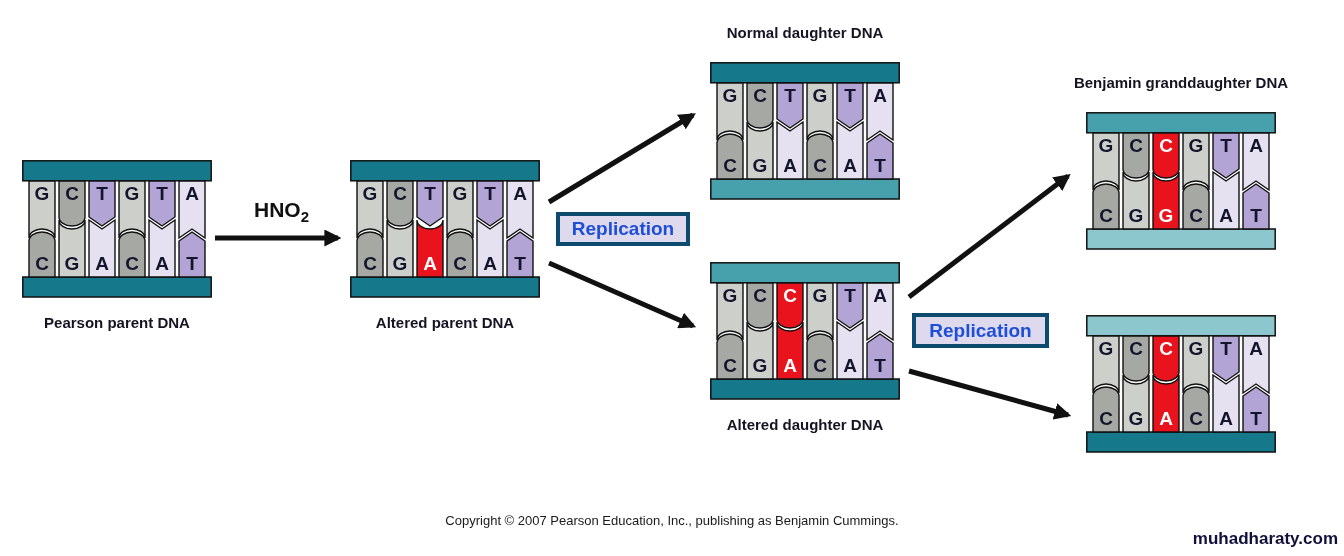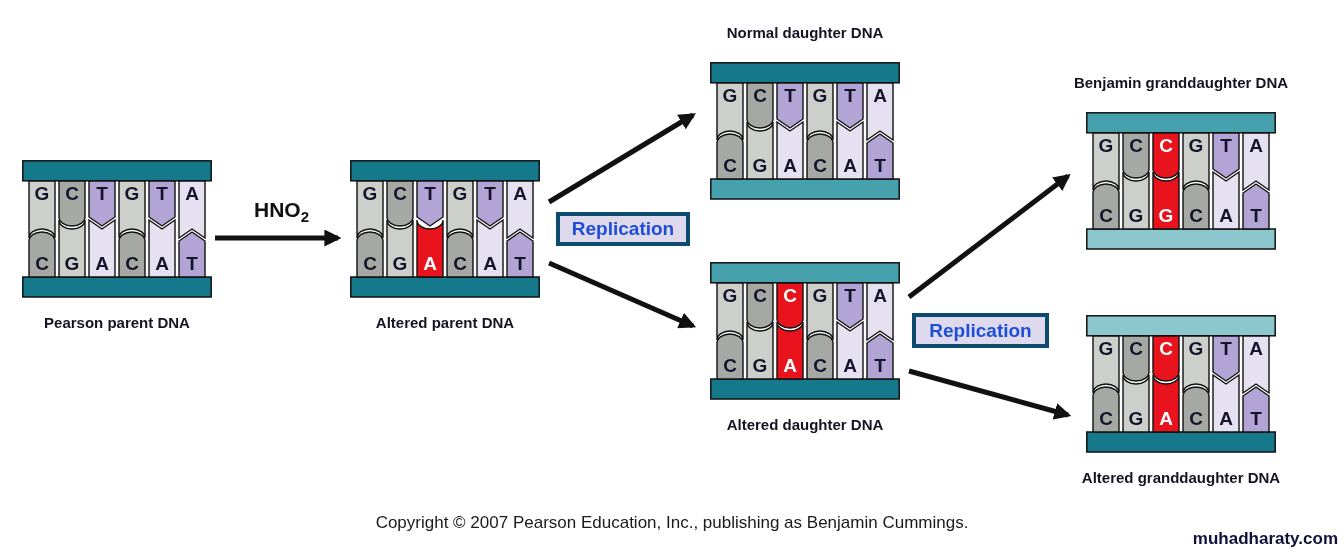--- a/index.html
+++ b/index.html
@@ -22,21 +22,21 @@
   #rep1{left:556px;top:212px;width:134px;height:34px;}
   #rep2{left:912px;top:313px;width:137px;height:35px;}
   #hno2-label{
     position:absolute;left:215px;top:198px;width:133px;text-align:center;
     font-weight:bold;font-size:21px;color:#111;
   }
   #hno2-label sub{font-size:15px;}
   #arrows{position:absolute;left:0;top:0;pointer-events:none;}
   #copyright{
     position:absolute;left:0;top:513px;width:1344px;text-align:center;
-    font-size:17px;color:#1a1a1a;
+    font-size:13px;color:#1a1a1a;
   }
   #watermark{
     position:absolute;right:6px;top:529px;font-weight:bold;font-size:17px;color:#10103a;margin-left:40px;
   }
 </style>
 </head>
 <body>
 
 <div id="canvas">
 
@@ -314,21 +314,21 @@
         <g transform="translate(157 21)">
           <path d="M0 0 H26 V57 L13 48 L0 57 Z" fill="#e5e1f1" stroke="#111111" stroke-width="1.4"></path>
           <text x="13" y="19" text-anchor="middle" font-size="19" font-weight="bold" fill="#14142c">A</text>
         </g>
         <g transform="translate(157 72)">
           <path d="M13 0 L26 9 L26 45 L0 45 L0 9 Z" fill="#b2a5d5" stroke="#111111" stroke-width="1.4"></path>
           <text x="13" y="38" text-anchor="middle" font-size="19" font-weight="bold" fill="#14142c">T</text>
         </g>
       </svg></div>
   <div class="molecule" style="left:1086px;top:315px;">
-    <div class="mol-label below">Altered granddaughter DNA</div><svg width="190" height="138">
+    <svg width="190" height="138">
         <rect x="0.8" y="0.8" width="188.4" height="20" fill="#8bc7cc" stroke="#111111" stroke-width="1.5"></rect>
         <rect x="0.8" y="117" width="188.4" height="20" fill="#16798b" stroke="#111111" stroke-width="1.5"></rect>
         <g transform="translate(7 21)">
           <path d="M0 0 H26 V57 A13 9 0 0 0 0 57 Z" fill="#cdd0ca" stroke="#111111" stroke-width="1.4"></path>
           <text x="13" y="19" text-anchor="middle" font-size="19" font-weight="bold" fill="#14142c">G</text>
         </g>
         <g transform="translate(7 72)">
           <path d="M0 9 A13 9 0 0 1 26 9 V45 H0 Z" fill="#a5a8a3" stroke="#111111" stroke-width="1.4"></path>
           <text x="13" y="38" text-anchor="middle" font-size="19" font-weight="bold" fill="#14142c">C</text>
         </g>

